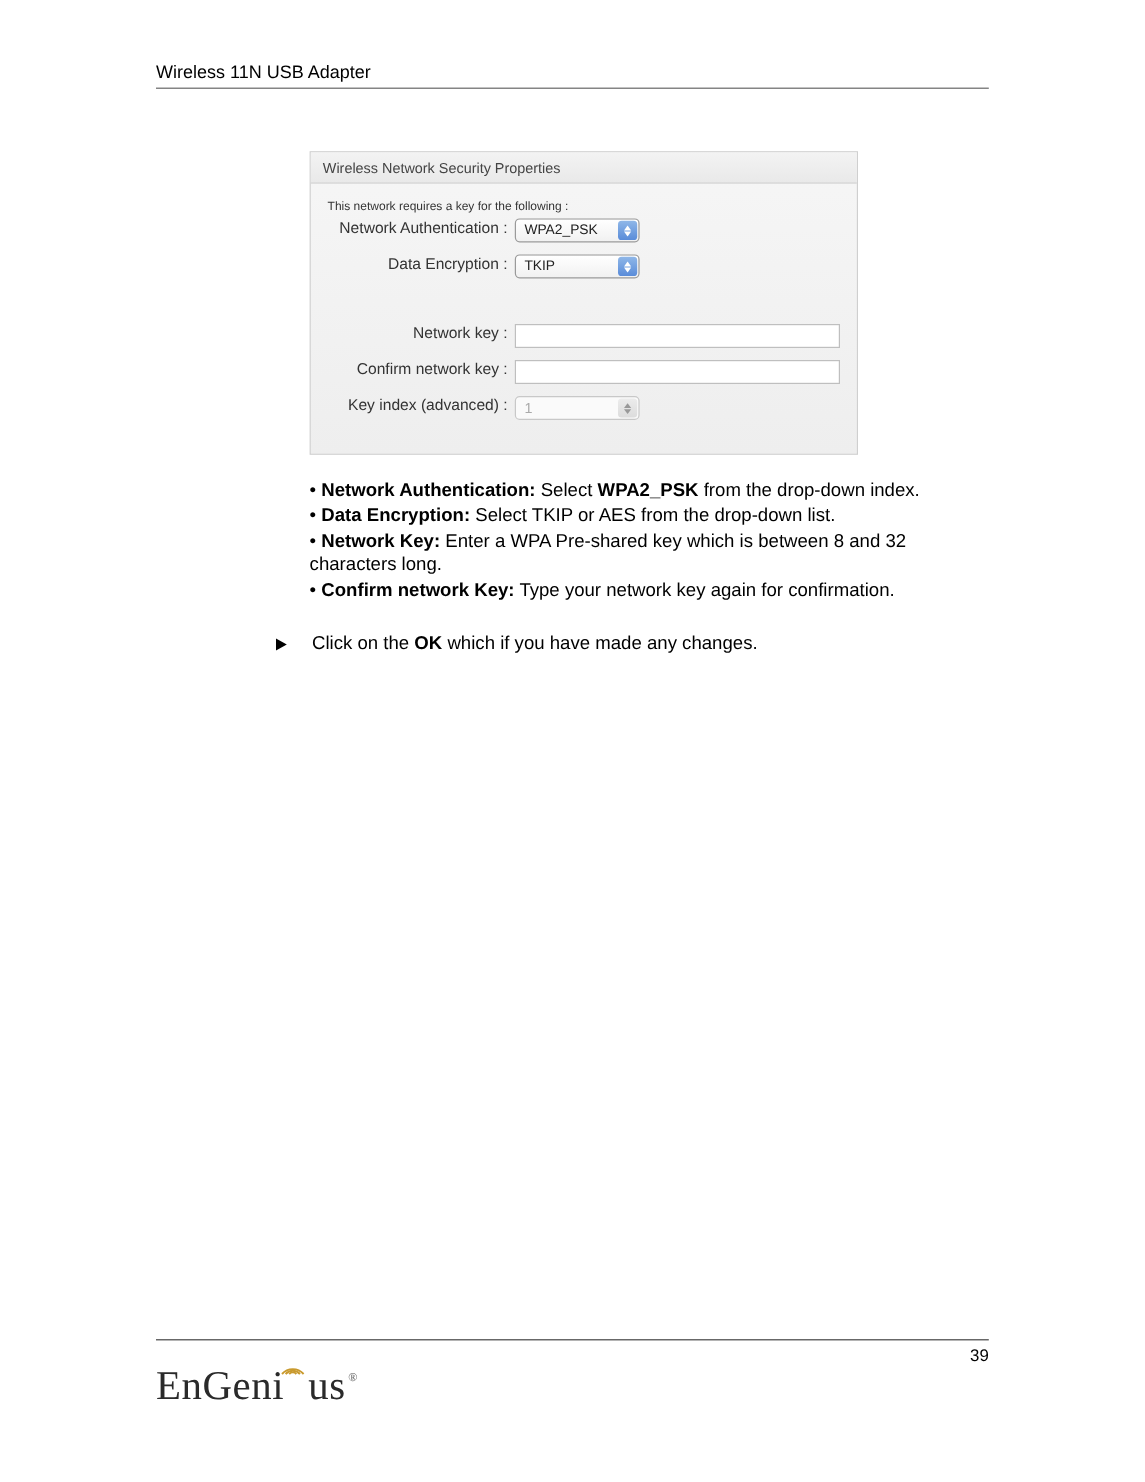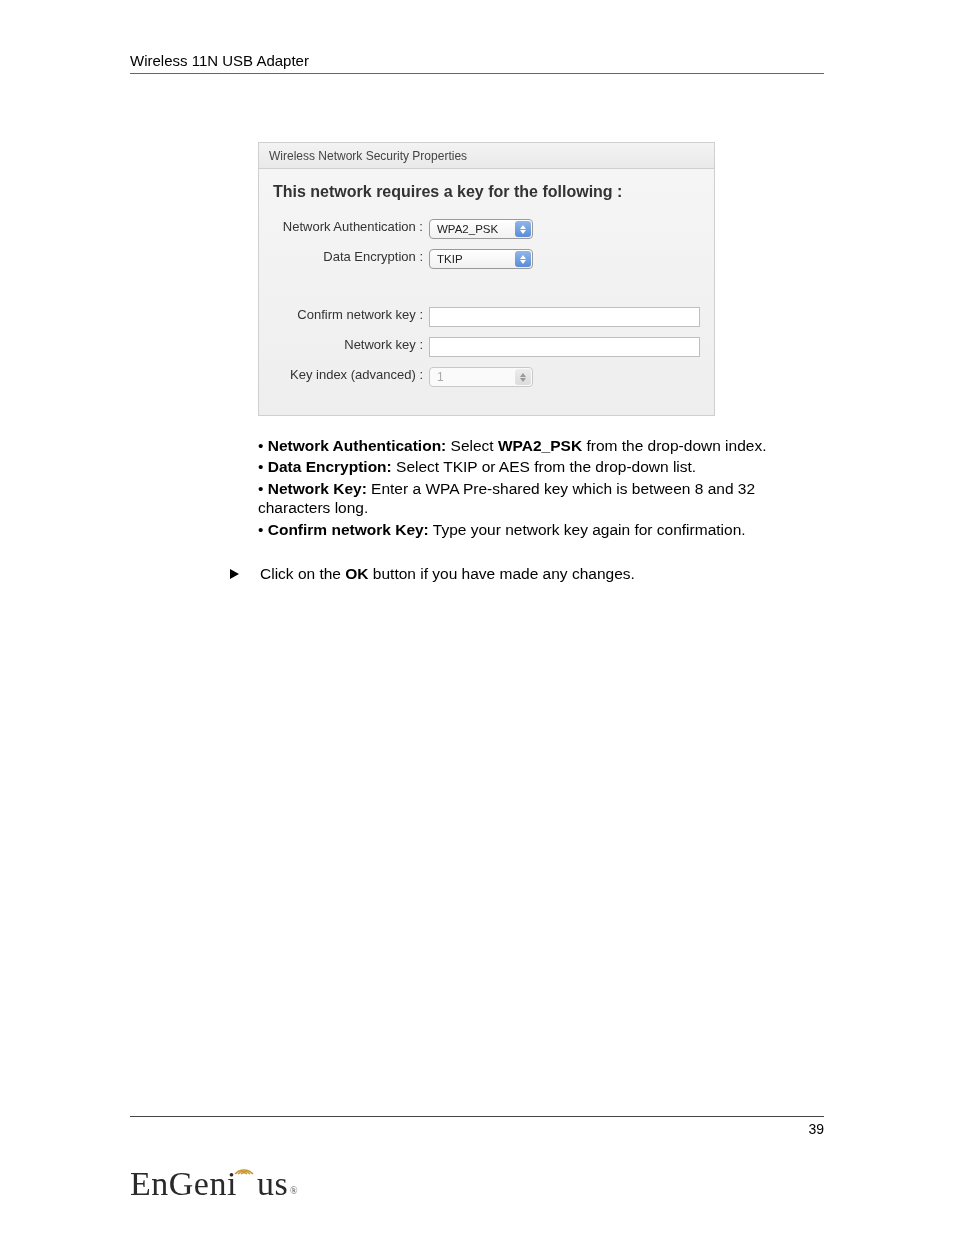--- a/index.html
+++ b/index.html
@@ -12,21 +12,21 @@
       color: #000;
     }
     .page {
       padding: 52px 130px 0 130px;
     }
     .header-title {
       font-size: 15px;
       color: #000;
       padding-bottom: 4px;
       border-bottom: 1px solid #666;
-      margin-bottom: 68px;
+      margin-bottom: 52px;
     }
     .panel {
       width: 457px;
       margin-left: 128px;
       background: linear-gradient(#f6f6f6,#eeeeee);
       border: 1px solid #cfcfcf;
       border-radius: 0;
       font-family: "Lucida Grande","Segoe UI",Arial,sans-serif;
       font-size: 12.5px;
       color: #333;
@@ -35,24 +35,23 @@
       padding: 6px 10px 5px 10px;
       border-bottom: 1px solid #d0d0d0;
       background: linear-gradient(#f3f3f3,#e9e9e9);
       font-size: 12px;
       color: #444;
     }
     .panel-body {
       padding: 14px 14px 18px 14px;
     }
     .intro-line {
-      margin-bottom: 18px;
-      font-size: 16px;
+      margin-bottom: 4px;
+      font-size: 10px;
       color: #333;
-      font-weight: bold;
     }
     .form-row {
       display: flex;
       align-items: flex-start;
       margin-bottom: 10px;
     }
     .row-label {
       width: 156px;
       text-align: right;
       padding-right: 6px;
@@ -157,27 +156,27 @@
     }
     .page-number {
       position: absolute;
       right: 130px;
       bottom: 98px;
       font-size: 14px;
     }
     .logo {
       position: absolute;
       left: 130px;
-      bottom: 32px;
+      bottom: 60px;
       font-family: "Times New Roman", serif;
       font-size: 34px;
       color: #2a2a2a;
       letter-spacing: 0.5px;
       display: flex;
-      align-items: center;
+      align-items: flex-start;
     }
     .logo .wifi {
       display: inline-block;
       position: relative;
       top: -18px;
       left: -3px;
     }
     .logo sup {
       font-size: 10px;
       vertical-align: top;
@@ -217,26 +216,26 @@
               <span class="tri-up"></span>
               <span class="tri-down"></span>
             </span>
         </div>
       </div>
 
 
       <div class="spacer-row"></div>
 
       <div class="form-row">
+        <div class="row-label">Network key :</div>
+        <div class="text-field"></div>
+      </div>
+
+      <div class="form-row">
         <div class="row-label">Confirm network key :</div>
-        <div class="text-field"></div>
-      </div>
-
-      <div class="form-row">
-        <div class="row-label">Network key :</div>
         <div class="text-field"></div>
       </div>
 
       <div class="form-row">
         <div class="row-label">Key index (advanced) :</div>
         <div class="stepper">
           <span>1</span>
           <span class="select-arrows">
               <span class="tri-up"></span>
               <span class="tri-down"></span>
@@ -253,21 +252,21 @@
     <div class="bullet-line">• <b>Confirm network Key:</b><span> Type your network key again for confirmation.</span></div>
   </div>
 
   <div class="instr2">
     <span class="arrow-icon">
       <svg width="14" height="14" viewBox="0 0 14 14">
           <path d="M2 2 L11 7 L2 12 Z" fill="#000"></path>
         </svg>
     </span>
     <span>
-      <span>Click on the </span><b>OK</b><span> button if you have made any changes.</span>
+      <span>Click on the </span><b>OK</b><span> which if you have made any changes.</span>
     </span>
   </div>
 </div>
 
 <div class="footer-line"></div>
 <div class="page-number">39</div>
 
 <div class="logo">
   <span>EnGen</span>
     <span style="position:relative;"><span>i</span><span class="wifi">

